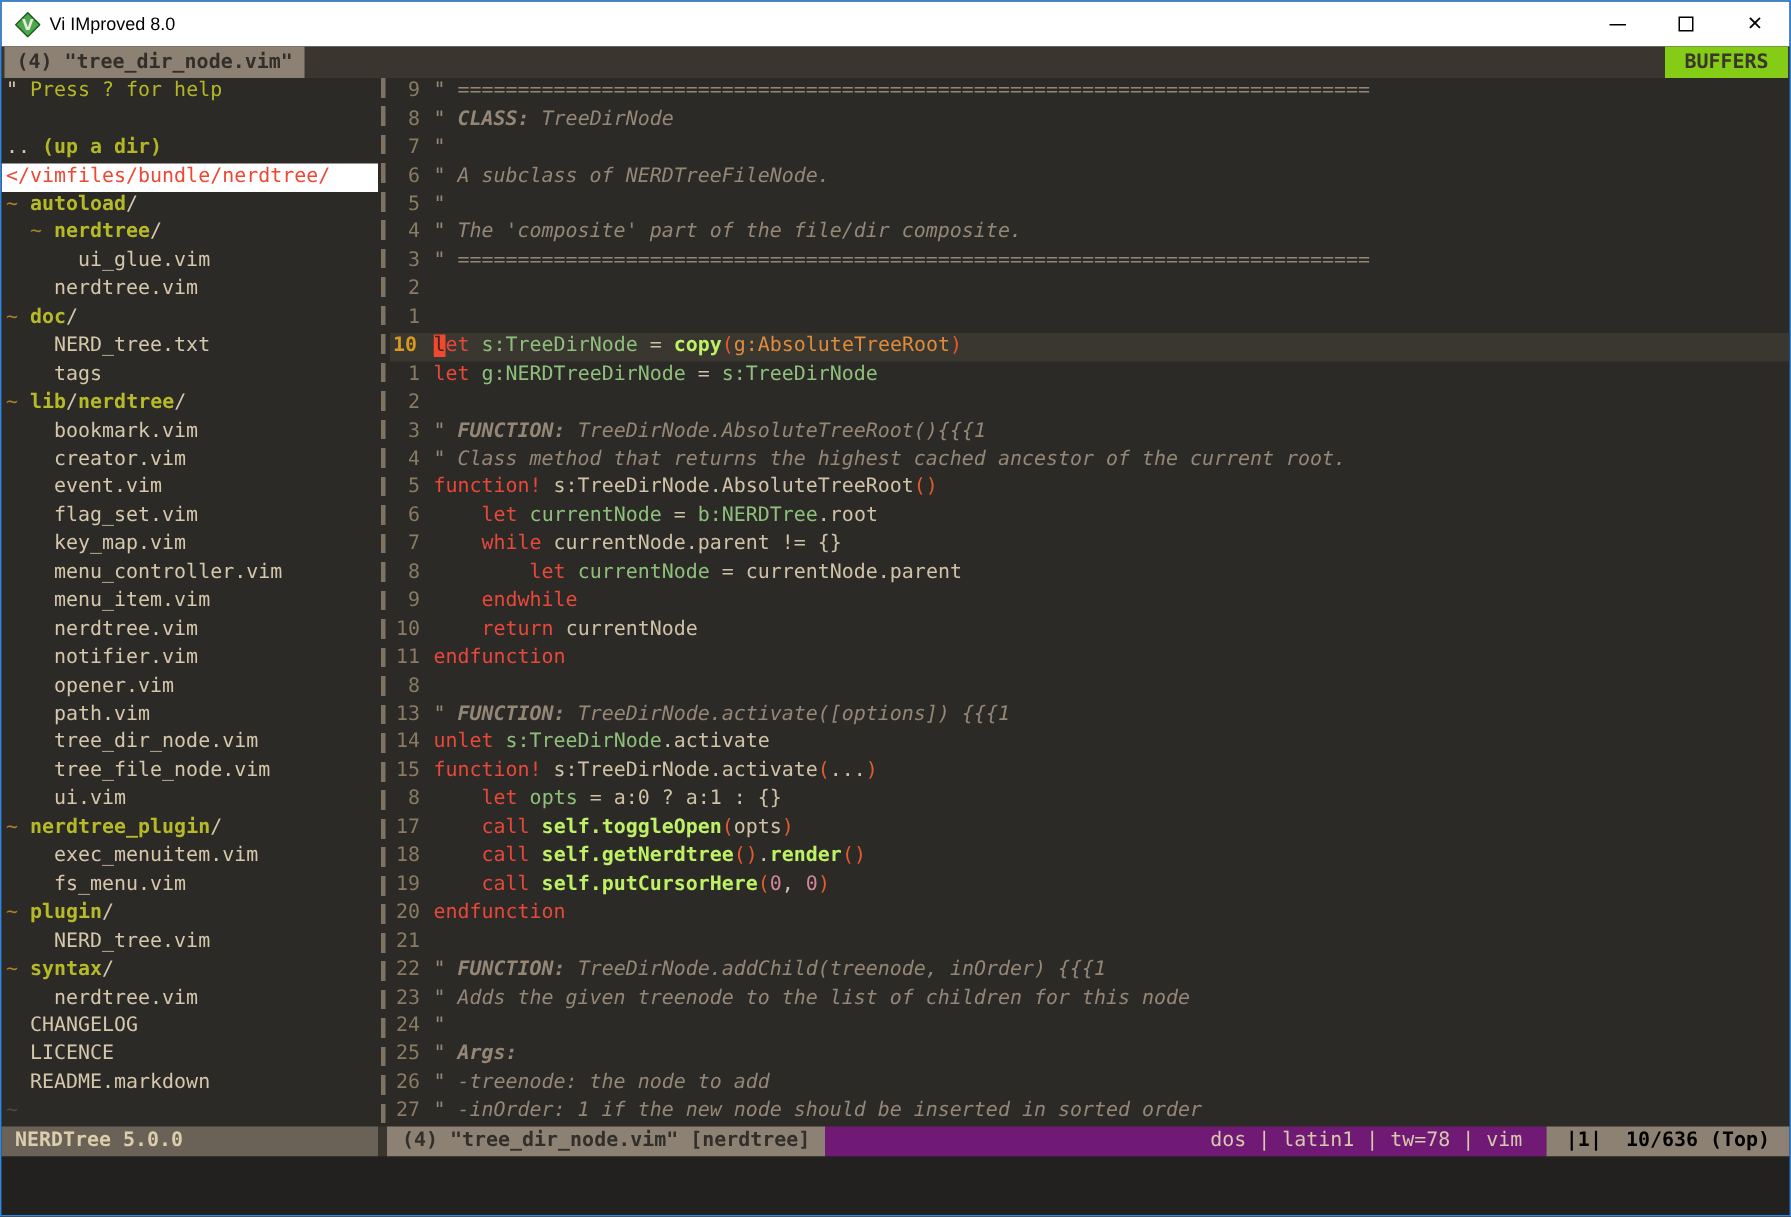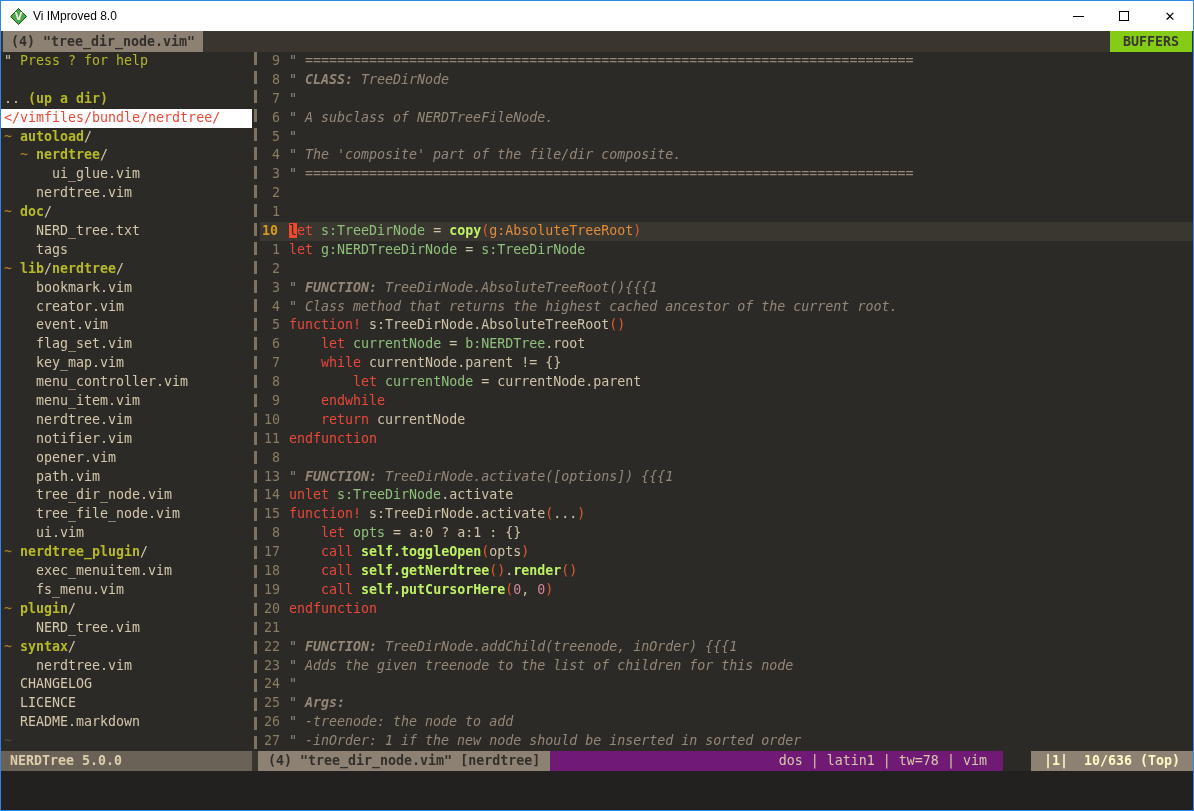--- a/index.html
+++ b/index.html
@@ -80,21 +80,21 @@
   .s-empty { color:#4e483f; }
   
   .statusline { height:20px; flex:none; display:flex; font-size:13.3px; line-height:20px; white-space:pre; }
   .sl-nerdtree {
     width:251px; flex:none; background:#6b6257; color:#dccdad; font-weight:bold; padding-left:9px;
     overflow:hidden;
   }
   .sl-gap { width:6px; flex:none; background:#39352f; }
   .sl-file { background:#8d8173; color:#322f2a; font-weight:bold; padding:0 10px; flex:none; }
   .sl-mid { flex:1; background:#701a75; color:#d6c9ad; text-align:right; padding-right:16px; }
-  .sl-pos { background:#8d8173; color:#fef9c3; font-weight:bold; padding:0 13px; flex:none;margin-left:28px; }
+  .sl-pos { background:#8d8173; color:#000000; font-weight:bold; padding:0 13px; flex:none; }
   
   .cmdline { height:39px; flex:none; background:#232120; }
 </style>
 </head>
 <body>
 
 <div class="window">
 
   <div class="titlebar">
     <svg class="app-icon" viewBox="0 0 17 17">

